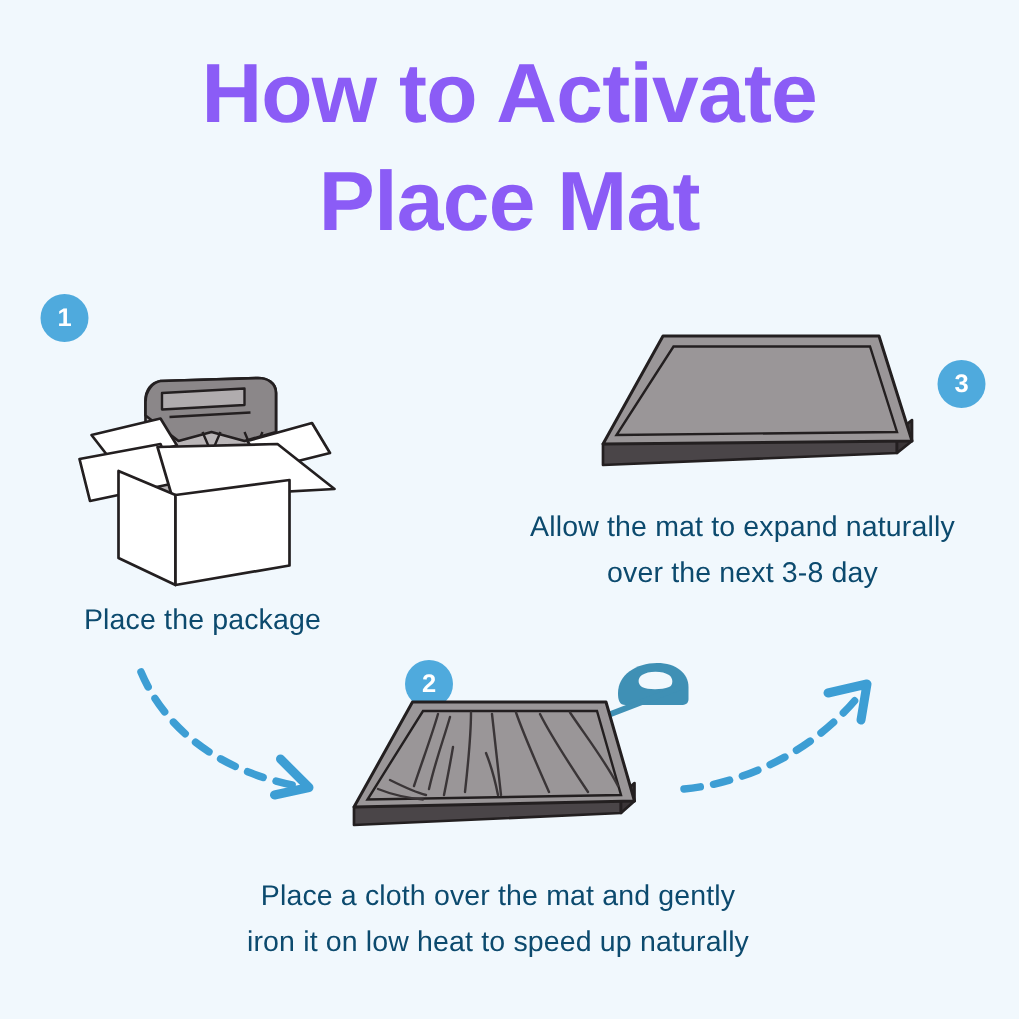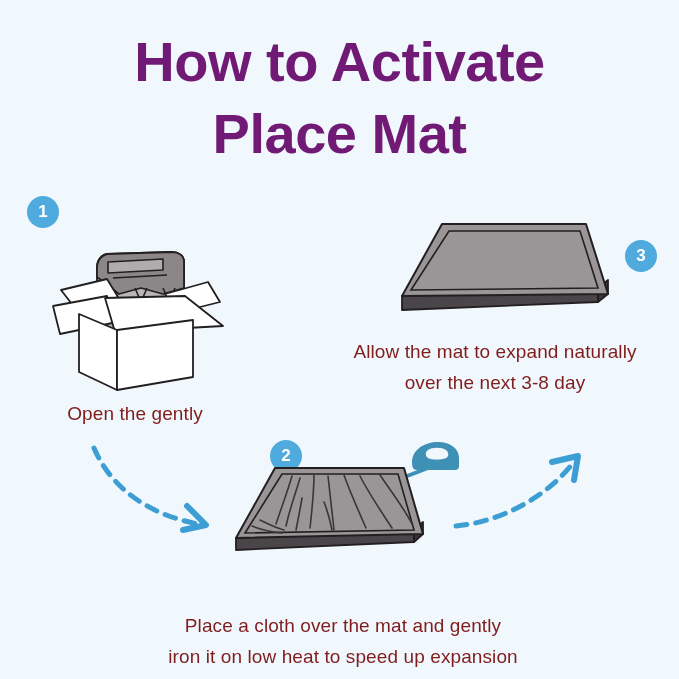--- a/index.html
+++ b/index.html
@@ -22,21 +22,21 @@
 
   
   .title-block {
     position: absolute;
     top: 26px;
     left: 0;
     width: 679px;
     text-align: center;
   }
   .title-line {
-    color: #701a75;
+    color: #8b5cf6;
     font-weight: 700;
     font-size: 56px;
     line-height: 72px;
     letter-spacing: -0.5px;
   }
 
   
   .badge {
     position: absolute;
     width: 32px;
@@ -49,29 +49,29 @@
     line-height: 32px;
     text-align: center;
   }
   #badge-1 { left: 27px;  top: 196px; }
   #badge-2 { left: 270px; top: 440px; }
   #badge-3 { left: 625px; top: 240px; }
 
   
   .caption {
     position: absolute;
-    color: #7f1d1d;
+    color: #0c4a6e;
     font-size: 19px;
     line-height: 31px;
     text-align: center;
     letter-spacing: 0.1px;
   }
   #caption-1 { left: 0px;   top: 398px; width: 270px; }
   #caption-3 { left: 320px; top: 336px; width: 350px; }
-  #caption-2 { left: 108px; top: 582px; width: 470px; margin-top: 28px; }
+  #caption-2 { left: 97px; top: 582px; width: 470px; }
 
   
   .art { position: absolute; }
   #art-box    { left: 45px;  top: 222px; }
   #art-mat3   { left: 398px; top: 218px; }
   #art-mat2   { left: 232px; top: 462px; }
   #art-iron   { left: 398px; top: 436px; }
   #art-arrow1 { left: 88px;  top: 442px; }
   #art-arrow2 { left: 452px; top: 440px; }
 </style>
@@ -108,21 +108,21 @@
         <path d="M60 76 L140 74 L178 104 L70 110 Z" fill="#ffffff" stroke="#231f20" stroke-width="1.8" stroke-linejoin="round"></path>
       </g>
 
       <g>
         <path d="M34 92 L34 150 L72 168 L72 108 Z" fill="#ffffff" stroke="#231f20" stroke-width="1.8" stroke-linejoin="round"></path>
         <path d="M72 108 L72 168 L148 155 L148 98 Z" fill="#ffffff" stroke="#231f20" stroke-width="1.8" stroke-linejoin="round"></path>
       </g>
     </svg>
   </div>
 
-  <div class="caption" id="caption-1">Open the gently</div>
+  <div class="caption" id="caption-1">Place the package</div>
 
   <div class="art" id="art-arrow1">
     <svg width="135" height="100" viewBox="0 0 135 100" xmlns="http://www.w3.org/2000/svg">
       <path d="M6 6 C22 44 58 72 110 82" fill="none" stroke="#3d9ed4" stroke-width="5" stroke-linecap="round" stroke-dasharray="11 9"></path>
       <path d="M99 64 L118 83 L95 88" fill="none" stroke="#3d9ed4" stroke-width="6" stroke-linecap="round" stroke-linejoin="round"></path>
     </svg>
   </div>
 
   <div class="badge" id="badge-2">2</div>
 
@@ -155,21 +155,21 @@
         <path d="M28 58 C36 62 44 66 52 68"></path>
         <path d="M20 64 C30 68 40 70 50 71"></path>
         <path d="M92 40 C96 50 98 58 100 68"></path>
         <path d="M70 36 C68 48 66 58 64 68"></path>
       </g>
     </svg>
   </div>
 
   <div class="caption" id="caption-2">
     <div>Place a cloth over the mat and gently</div>
-    <div>iron it on low heat to speed up expansion</div>
+    <div>iron it on low heat to speed up naturally</div>
   </div>
 
   <div class="art" id="art-arrow2">
     <svg width="140" height="100" viewBox="0 0 140 100" xmlns="http://www.w3.org/2000/svg">
       <path d="M4 86 C46 82 92 60 122 22" fill="none" stroke="#3d9ed4" stroke-width="5" stroke-linecap="round" stroke-dasharray="11 9"></path>
       <path d="M100 22 L126 16 L122 40" fill="none" stroke="#3d9ed4" stroke-width="6" stroke-linecap="round" stroke-linejoin="round"></path>
     </svg>
   </div>
 
   <div class="badge" id="badge-3">3</div>

